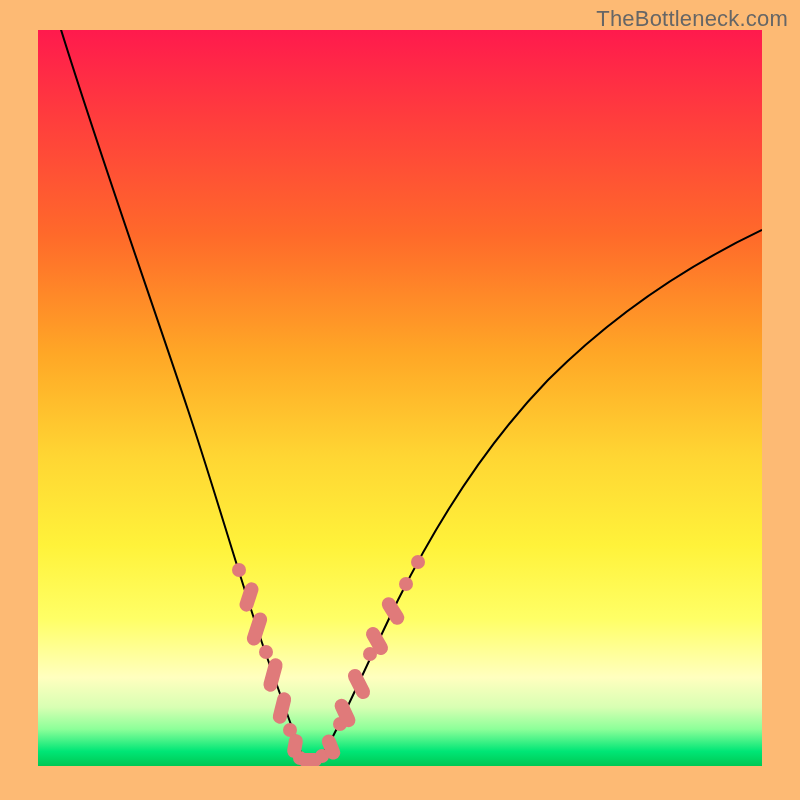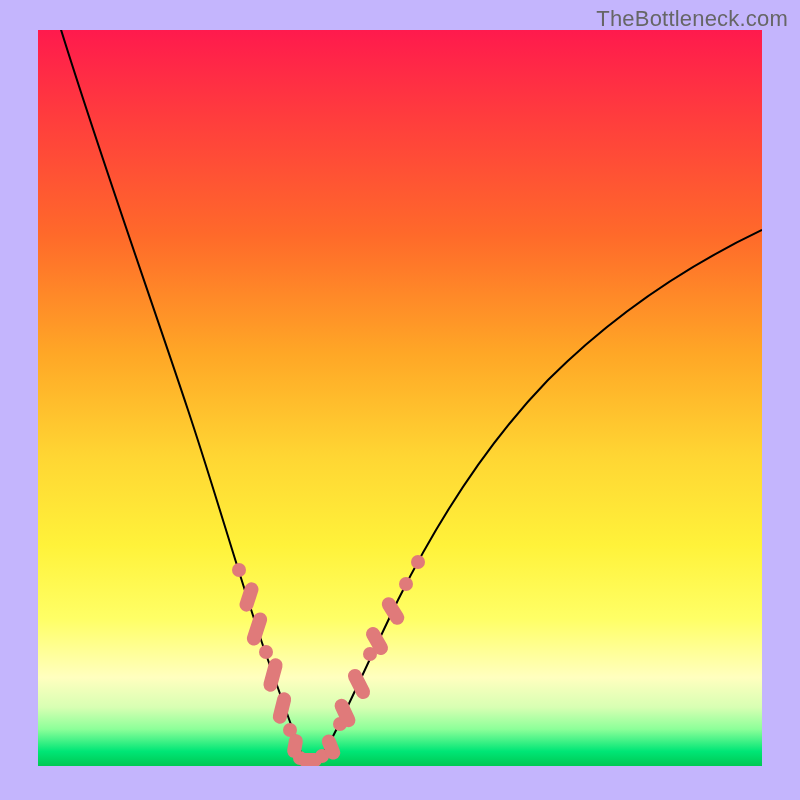--- a/index.html
+++ b/index.html
@@ -8,21 +8,21 @@
     width: 800px;
     height: 800px;
     background: #000;
     overflow: hidden;
     font-family: Arial, Helvetica, sans-serif;
   }
   .stage {
     position: relative;
     width: 800px;
     height: 800px;
-    background: #c4b5fd;
+    background: #fdba74;
   }
   .watermark {
     position: absolute;
     top: 6px;
     right: 12px;
     color: #666;
     font-size: 22px;
     font-weight: 400;
     letter-spacing: 0.2px;
     user-select: none;

